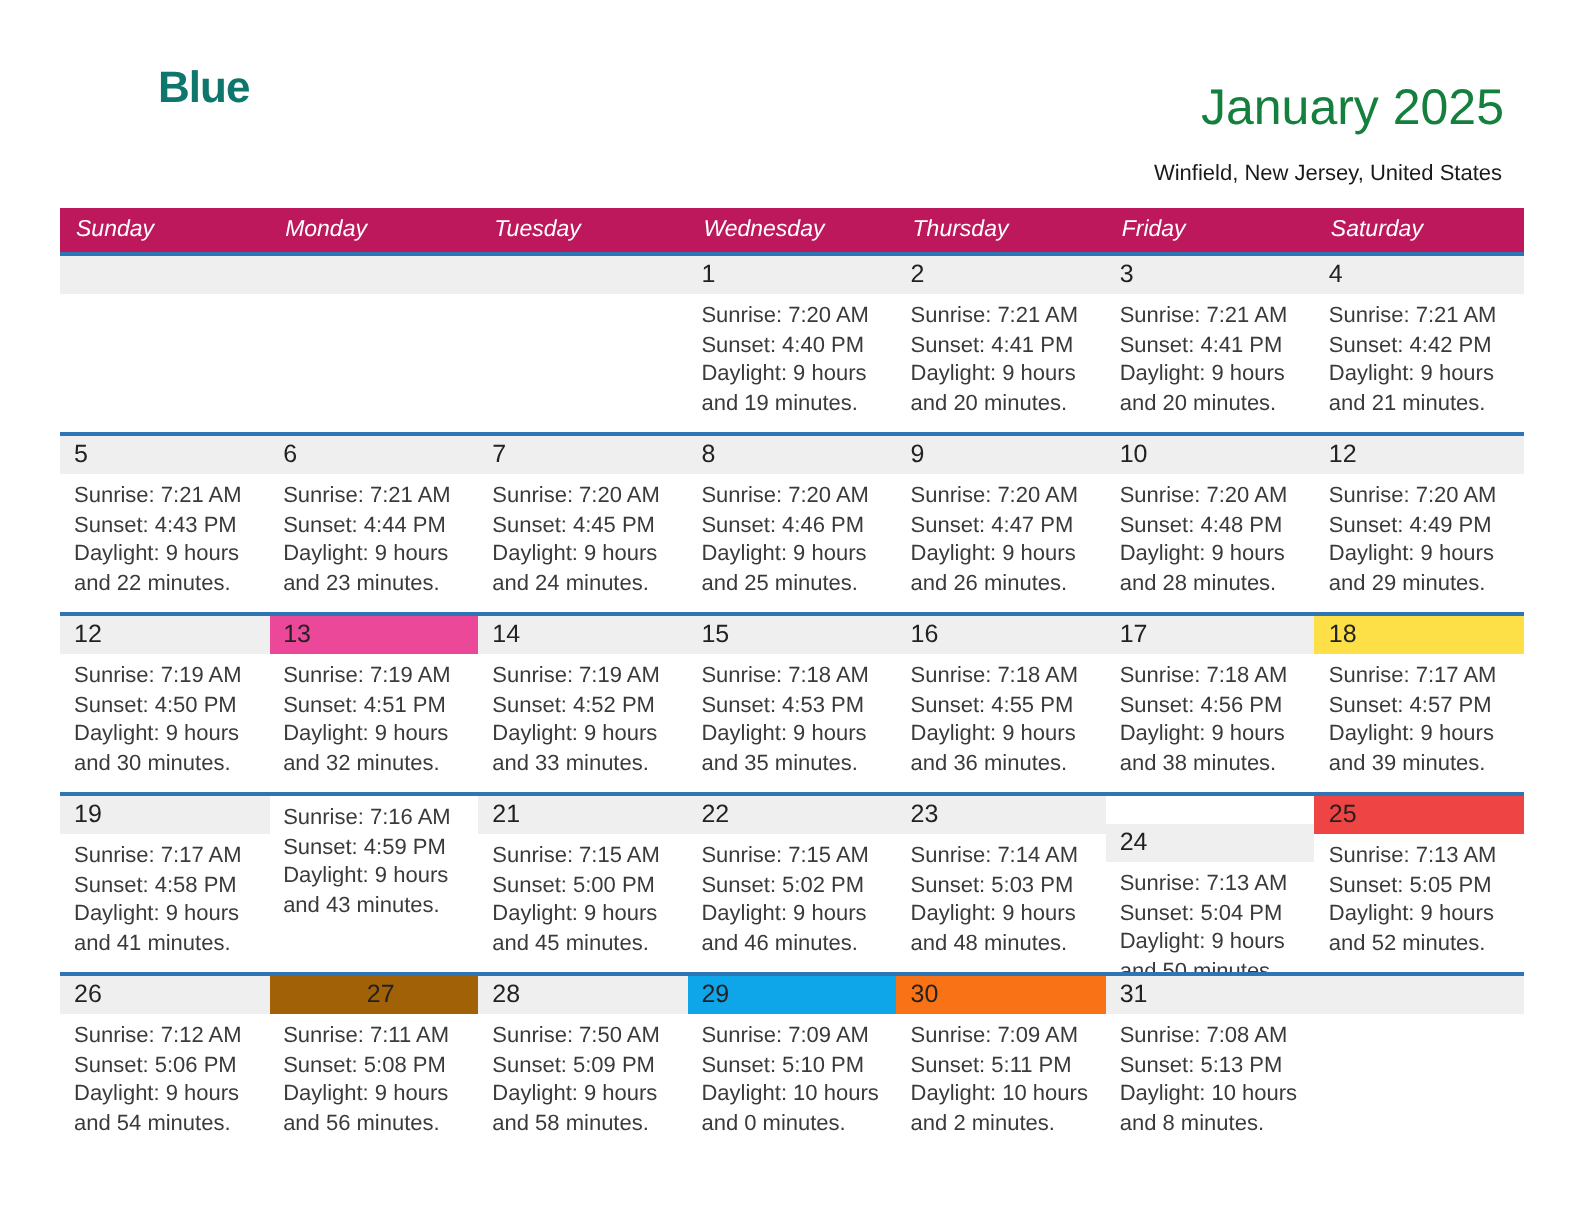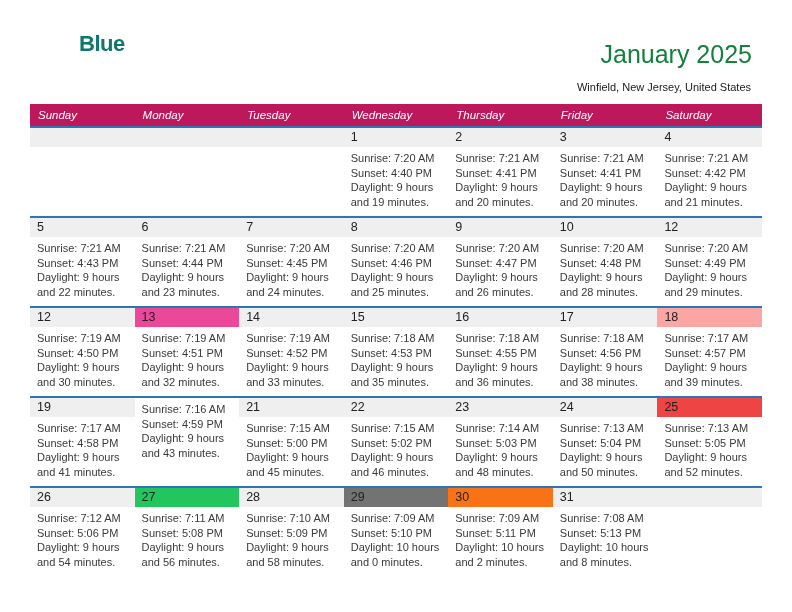--- a/index.html
+++ b/index.html
@@ -244,21 +244,21 @@
             <div class="day-num">17</div>
           </div>
           <div class="cell-body">
             <div>Sunrise: 7:18 AM</div>
             <div>Sunset: 4:56 PM</div>
             <div>Daylight: 9 hours</div>
             <div>and 38 minutes.</div>
           </div>
         </div>
         <div class="day-cell">
-          <div class="day-band" style="background: #fca5a5;">
+          <div class="day-band" style="background: #fde047;">
             <div class="day-num">18</div>
           </div>
           <div class="cell-body">
             <div>Sunrise: 7:17 AM</div>
             <div>Sunset: 4:57 PM</div>
             <div>Daylight: 9 hours</div>
             <div>and 39 minutes.</div>
           </div>
         </div>
       </div>
@@ -309,21 +309,21 @@
             <div class="day-num">23</div>
           </div>
           <div class="cell-body">
             <div>Sunrise: 7:14 AM</div>
             <div>Sunset: 5:03 PM</div>
             <div>Daylight: 9 hours</div>
             <div>and 48 minutes.</div>
           </div>
         </div>
         <div class="day-cell">
-          <div class="day-band" style="background: rgb(239, 239, 239);">
+          <div class="day-band" style="background: rgb(239, 239, 239); margin-top: 14px;">
             <div class="day-num">24</div>
           </div>
           <div class="cell-body">
             <div>Sunrise: 7:13 AM</div>
             <div>Sunset: 5:04 PM</div>
             <div>Daylight: 9 hours</div>
             <div>and 50 minutes.</div>
           </div>
         </div>
         <div class="day-cell">
@@ -344,43 +344,43 @@
             <div class="day-num">26</div>
           </div>
           <div class="cell-body">
             <div>Sunrise: 7:12 AM</div>
             <div>Sunset: 5:06 PM</div>
             <div>Daylight: 9 hours</div>
             <div>and 54 minutes.</div>
           </div>
         </div>
         <div class="day-cell">
-          <div class="day-band" style="background: #22c55e;">
+          <div class="day-band" style="background: #a16207; text-align: center;">
             <div class="day-num">27</div>
           </div>
           <div class="cell-body">
             <div>Sunrise: 7:11 AM</div>
             <div>Sunset: 5:08 PM</div>
             <div>Daylight: 9 hours</div>
             <div>and 56 minutes.</div>
           </div>
         </div>
         <div class="day-cell">
           <div class="day-band" style="background: rgb(239, 239, 239);">
             <div class="day-num">28</div>
           </div>
           <div class="cell-body">
-            <div>Sunrise: 7:10 AM</div>
+            <div>Sunrise: 7:50 AM</div>
             <div>Sunset: 5:09 PM</div>
             <div>Daylight: 9 hours</div>
             <div>and 58 minutes.</div>
           </div>
         </div>
         <div class="day-cell">
-          <div class="day-band" style="background: #737373;">
+          <div class="day-band" style="background: #0ea5e9;">
             <div class="day-num">29</div>
           </div>
           <div class="cell-body">
             <div>Sunrise: 7:09 AM</div>
             <div>Sunset: 5:10 PM</div>
             <div>Daylight: 10 hours</div>
             <div>and 0 minutes.</div>
           </div>
         </div>
         <div class="day-cell">

